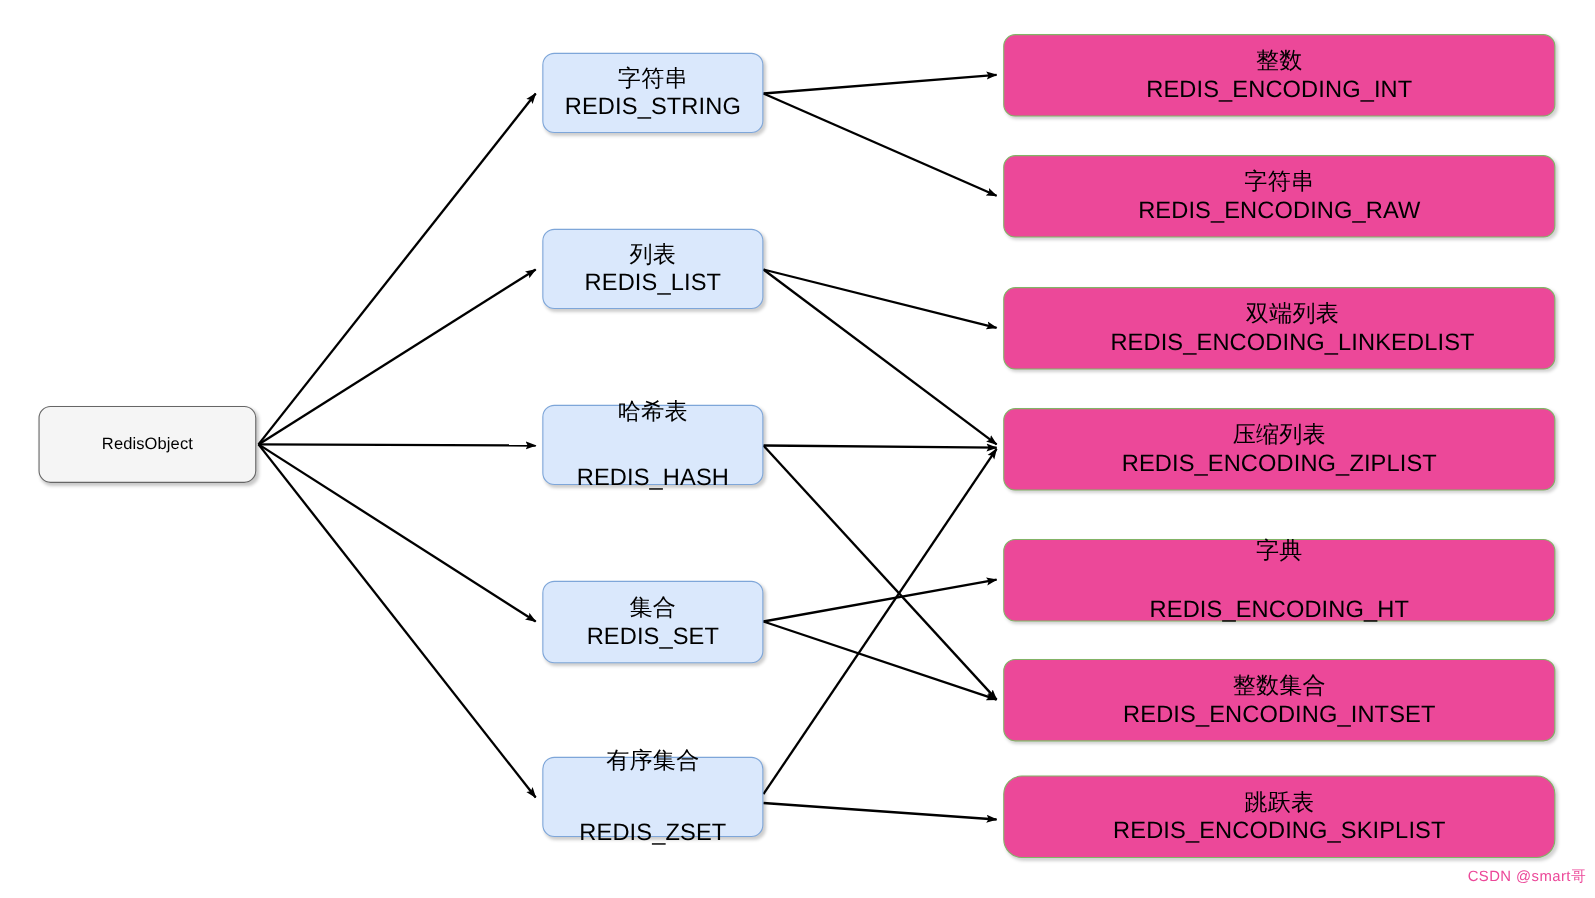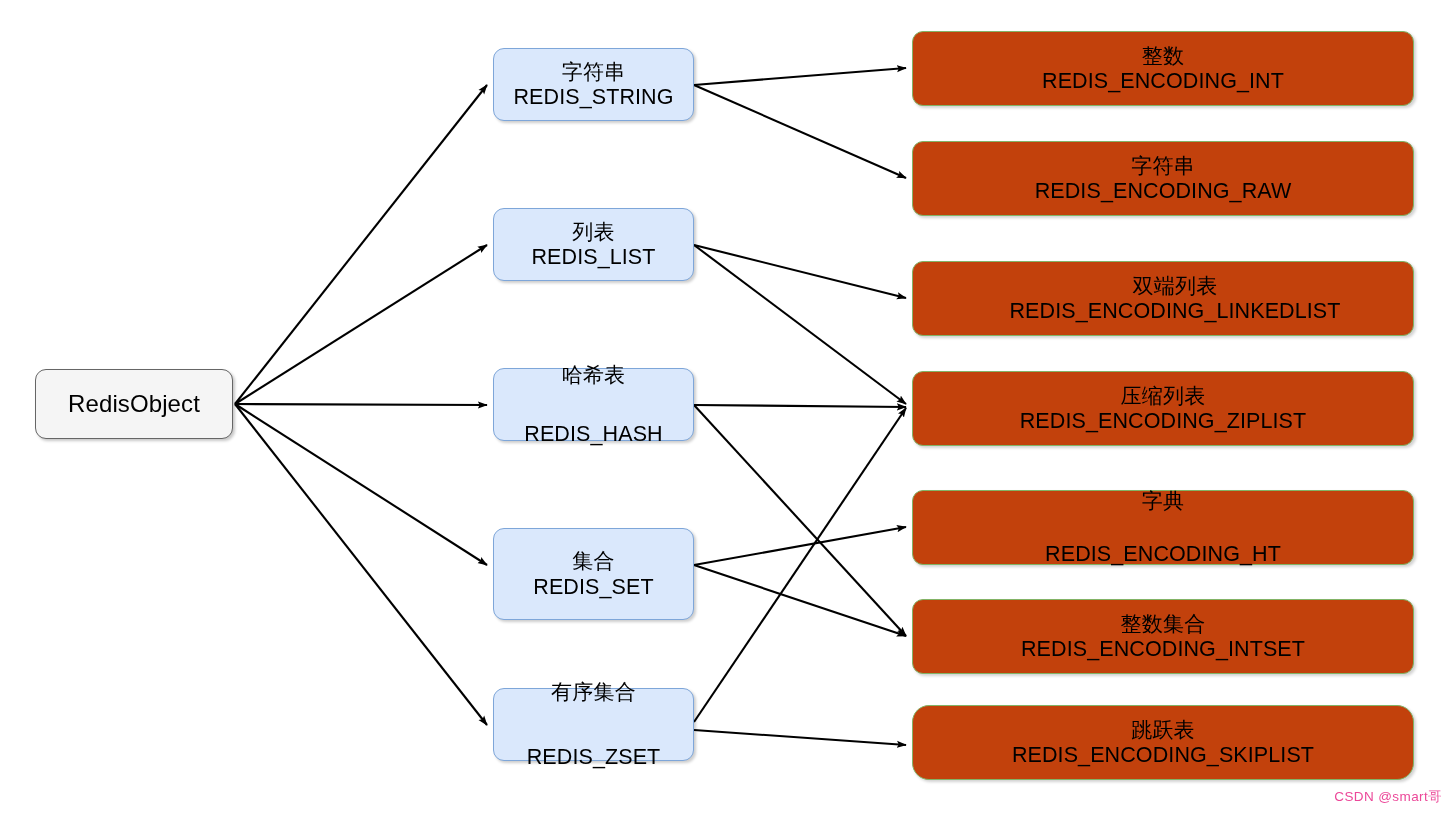--- a/index.html
+++ b/index.html
@@ -45,29 +45,29 @@
   .node .en {
     font-size: 21.5px;
     letter-spacing: 0.1px;
   }
   .node-root {
     background: #f5f5f5;
     border: 1.6px solid #666666;
     box-shadow: 2px 2px 3px rgba(0,0,0,0.22);
   }
   .node-root .en {
-    font-size: 24px;
+    font-size: 15px;
   }
   .node-type {
     background: #dae8fc;
     border: 1.6px solid #7ea6d9;
     box-shadow: 2px 2px 3px rgba(0,0,0,0.20);
   }
   .node-enc {
-    background: #c2410c;
+    background: #ec4899;
     border: 1.6px solid #82b366;
     box-shadow: 2px 2px 3px rgba(0,0,0,0.18);
   }
   #watermark {
     position: absolute;
     right: 8px;
     bottom: 10px;
     font-size: 13.5px;
     color: #ec4899;
     letter-spacing: 0.4px;
@@ -114,21 +114,21 @@
         <span class="en">REDIS_STRING</span>
       </div>
       <div class="node node-type" style="left: 493px; top: 208px; width: 201px; height: 73px;">
         <span class="cn">列表</span>
         <span class="en">REDIS_LIST</span>
       </div>
       <div class="node node-type" style="left: 493px; top: 368px; width: 201px; height: 73px; gap: 34px;">
         <span class="cn">哈希表</span>
         <span class="en">REDIS_HASH</span>
       </div>
-      <div class="node node-type" style="left: 493px; top: 528px; width: 201px; height: 92px;">
+      <div class="node node-type" style="left: 493px; top: 528px; width: 201px; height: 75px;">
         <span class="cn">集合</span>
         <span class="en">REDIS_SET</span>
       </div>
       <div class="node node-type" style="left: 493px; top: 688px; width: 201px; height: 73px; gap: 39px;">
         <span class="cn">有序集合</span>
         <span class="en">REDIS_ZSET</span>
       </div>
     </div>
   <div id="enc-nodes">
       <div class="node node-enc" style="left: 912px; top: 31px; width: 502px; height: 75px;">

